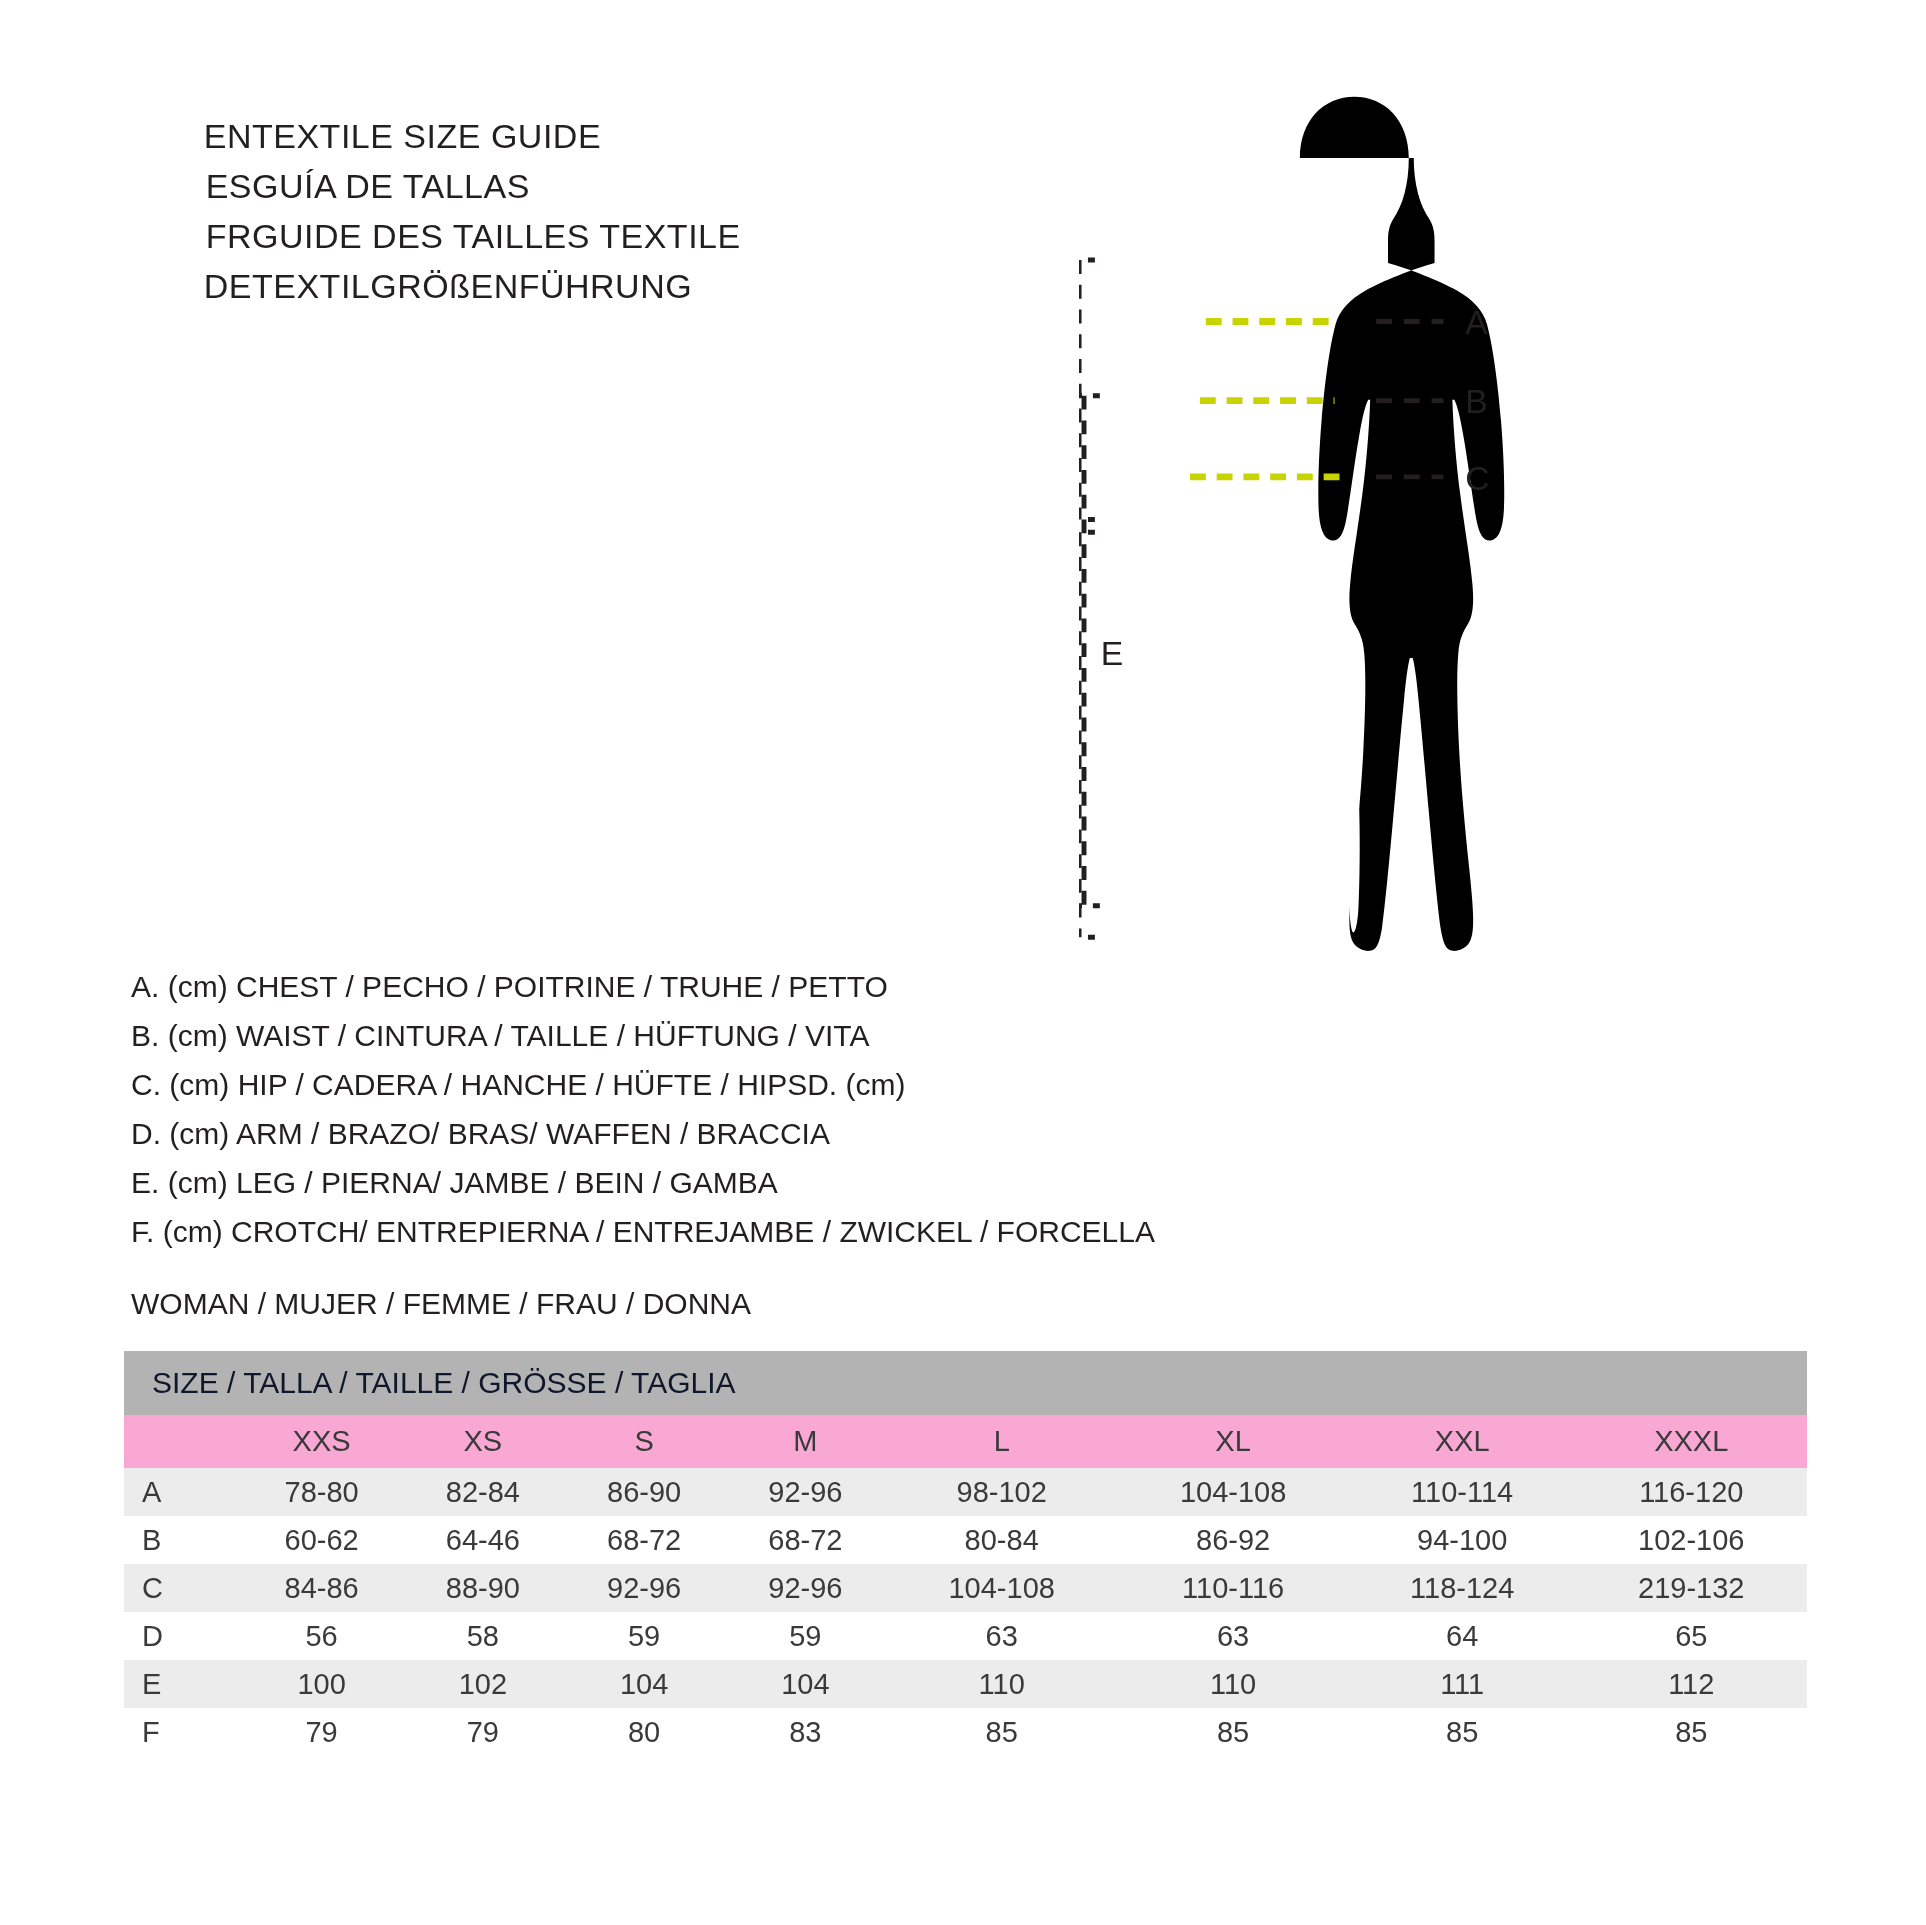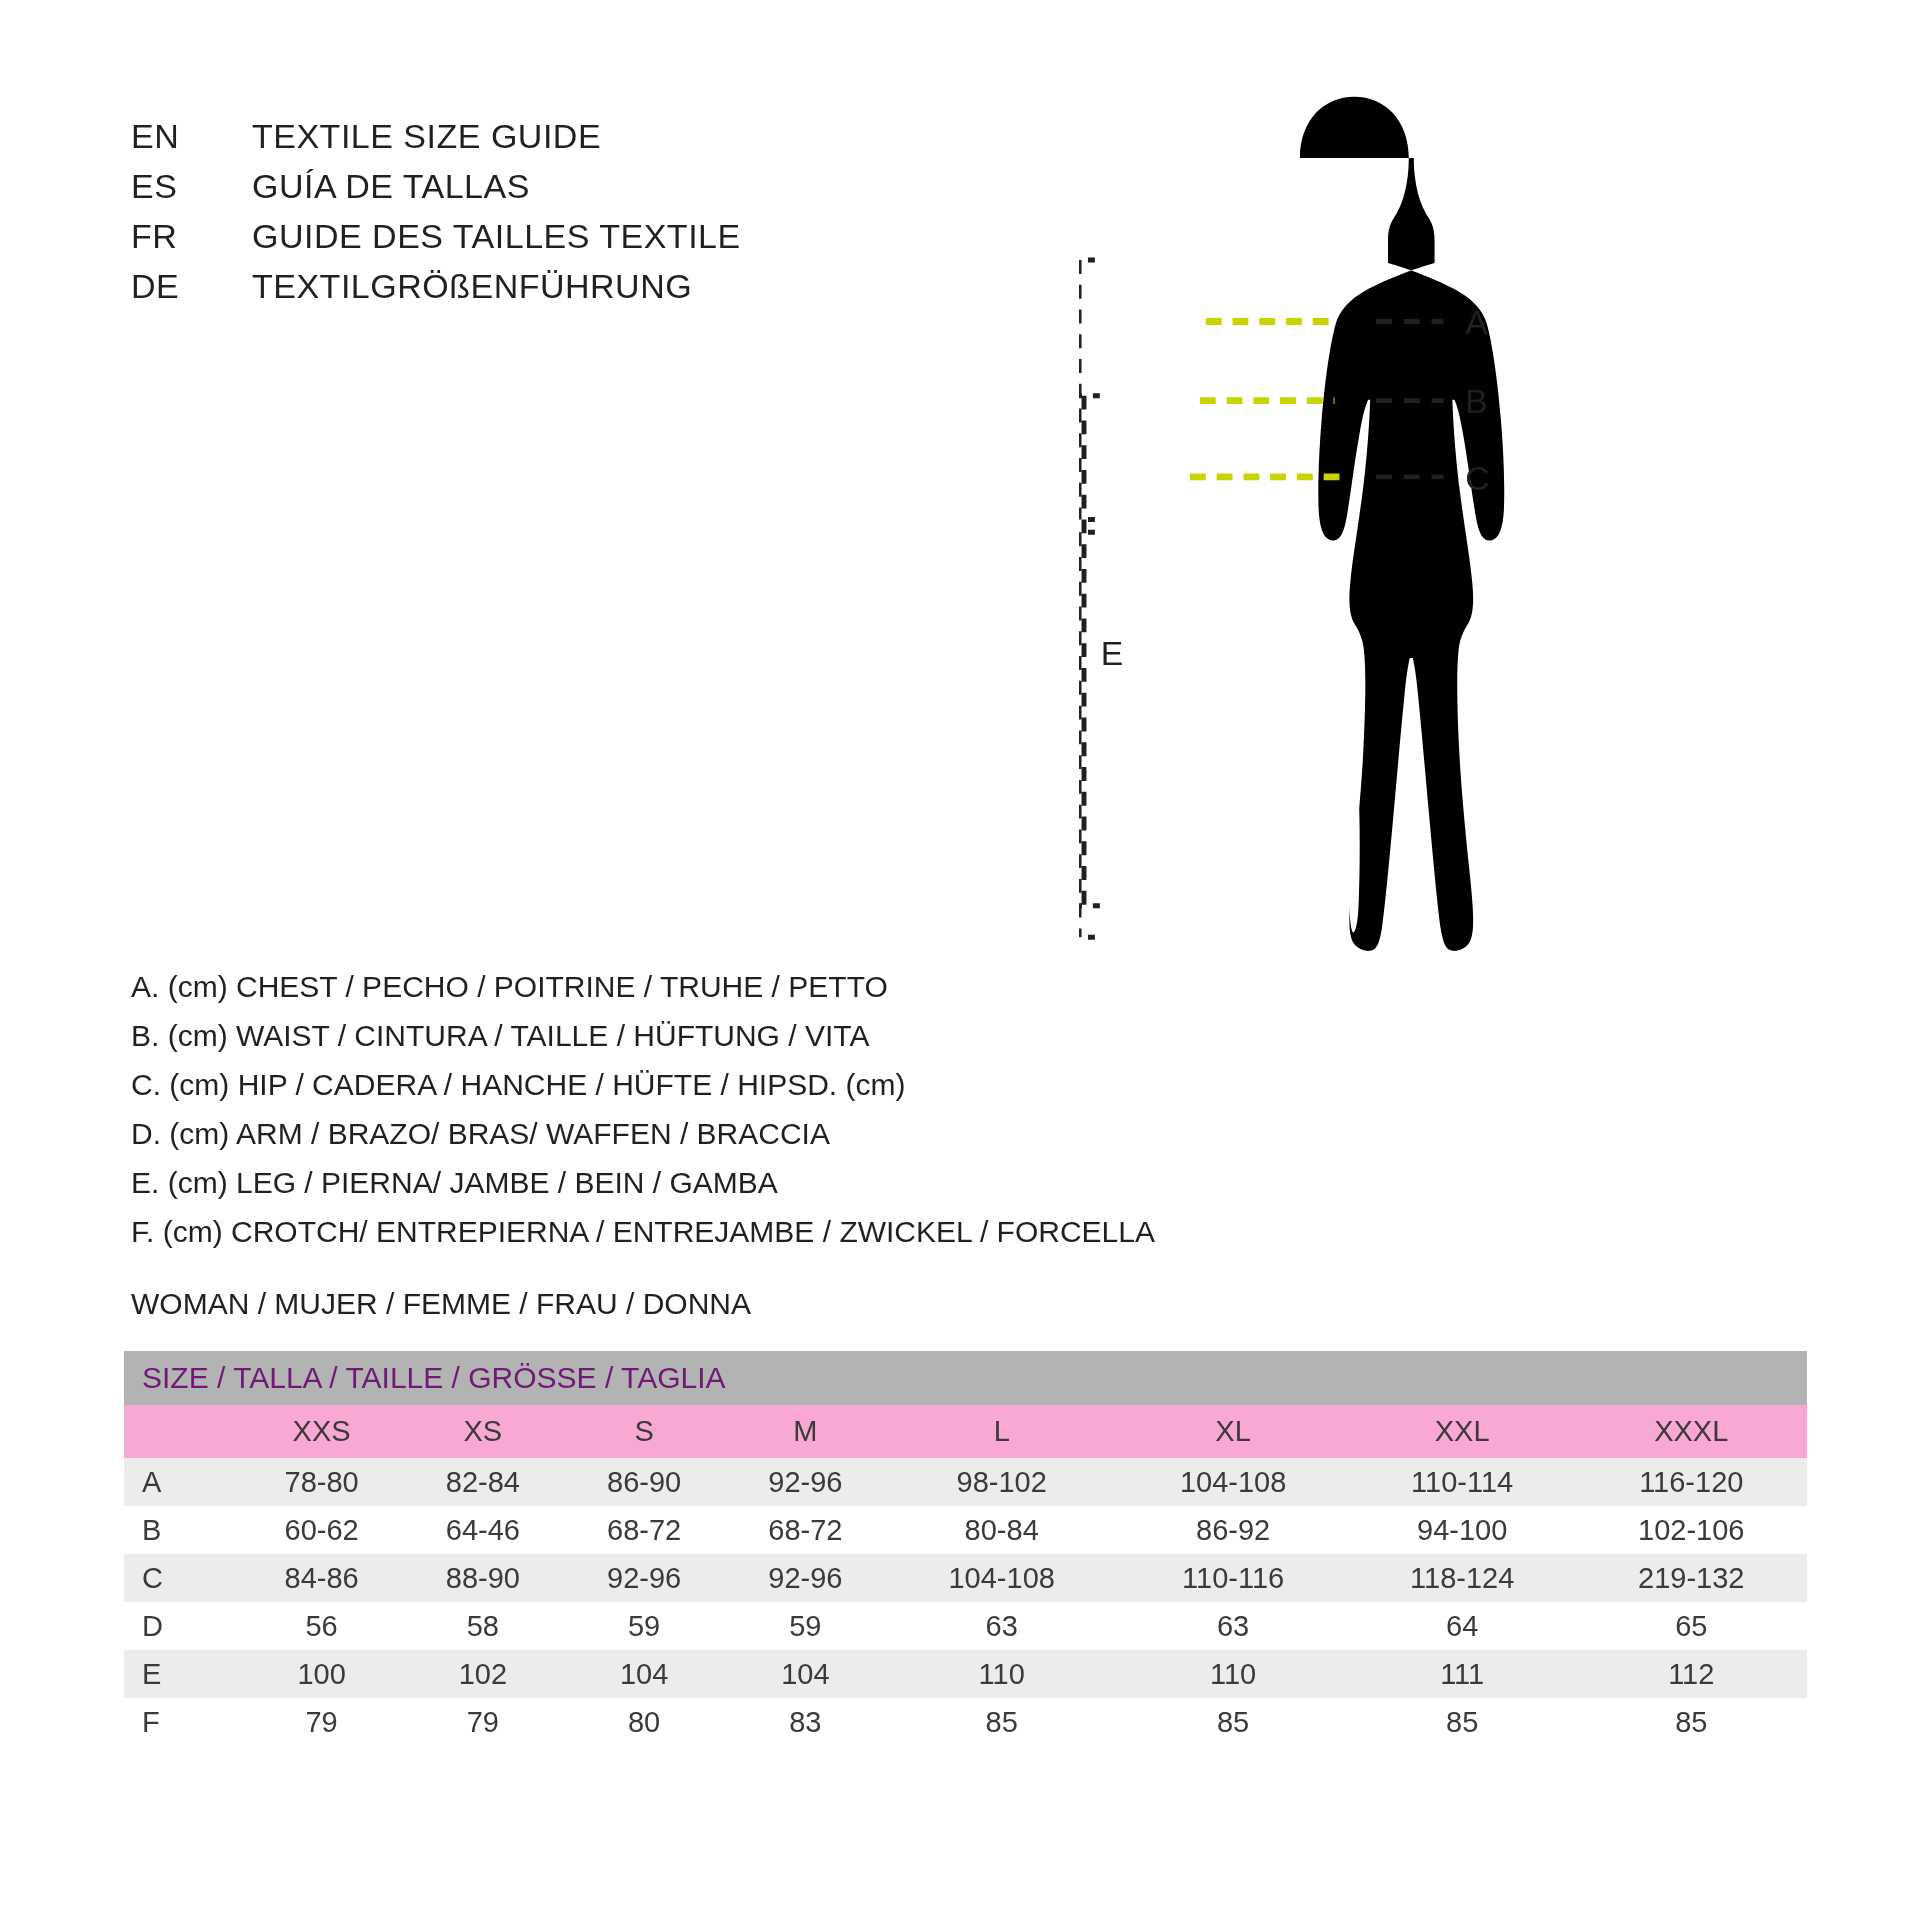--- a/index.html
+++ b/index.html
@@ -26,20 +26,21 @@
   .title-row {
     display: flex;
     align-items: baseline;
     height: 50px;
     font-size: 34px;
     letter-spacing: 0.5px;
   }
   .title-lang {
     width: 121px;
     flex: none;
+    text-align: right;
   }
   .title-text {
     flex: 1;
   }
 
   
   #legend-block {
     position: absolute;
     left: 131px;
     top: 962px;
@@ -72,23 +73,23 @@
   #size-table td, #size-table th {
     padding: 0;
     height: 48px;
     font-weight: normal;
     text-align: center;
     color: #3a3a3a;
   }
   #size-table .hdr-band td {
     background: #b3b3b3;
     text-align: left;
-    padding-left: 18px;
-    color: #701a75;
-    height: 54px;
+    padding-left: 28px;
+    color: #0f172a;
+    height: 64px;
     font-size: 30px;
   }
   #size-table .col-label {
     width: 99px;
     text-align: left;
     padding-left: 18px;
   }
   #size-table tr.shade td {
     background: #ececec;
   }

